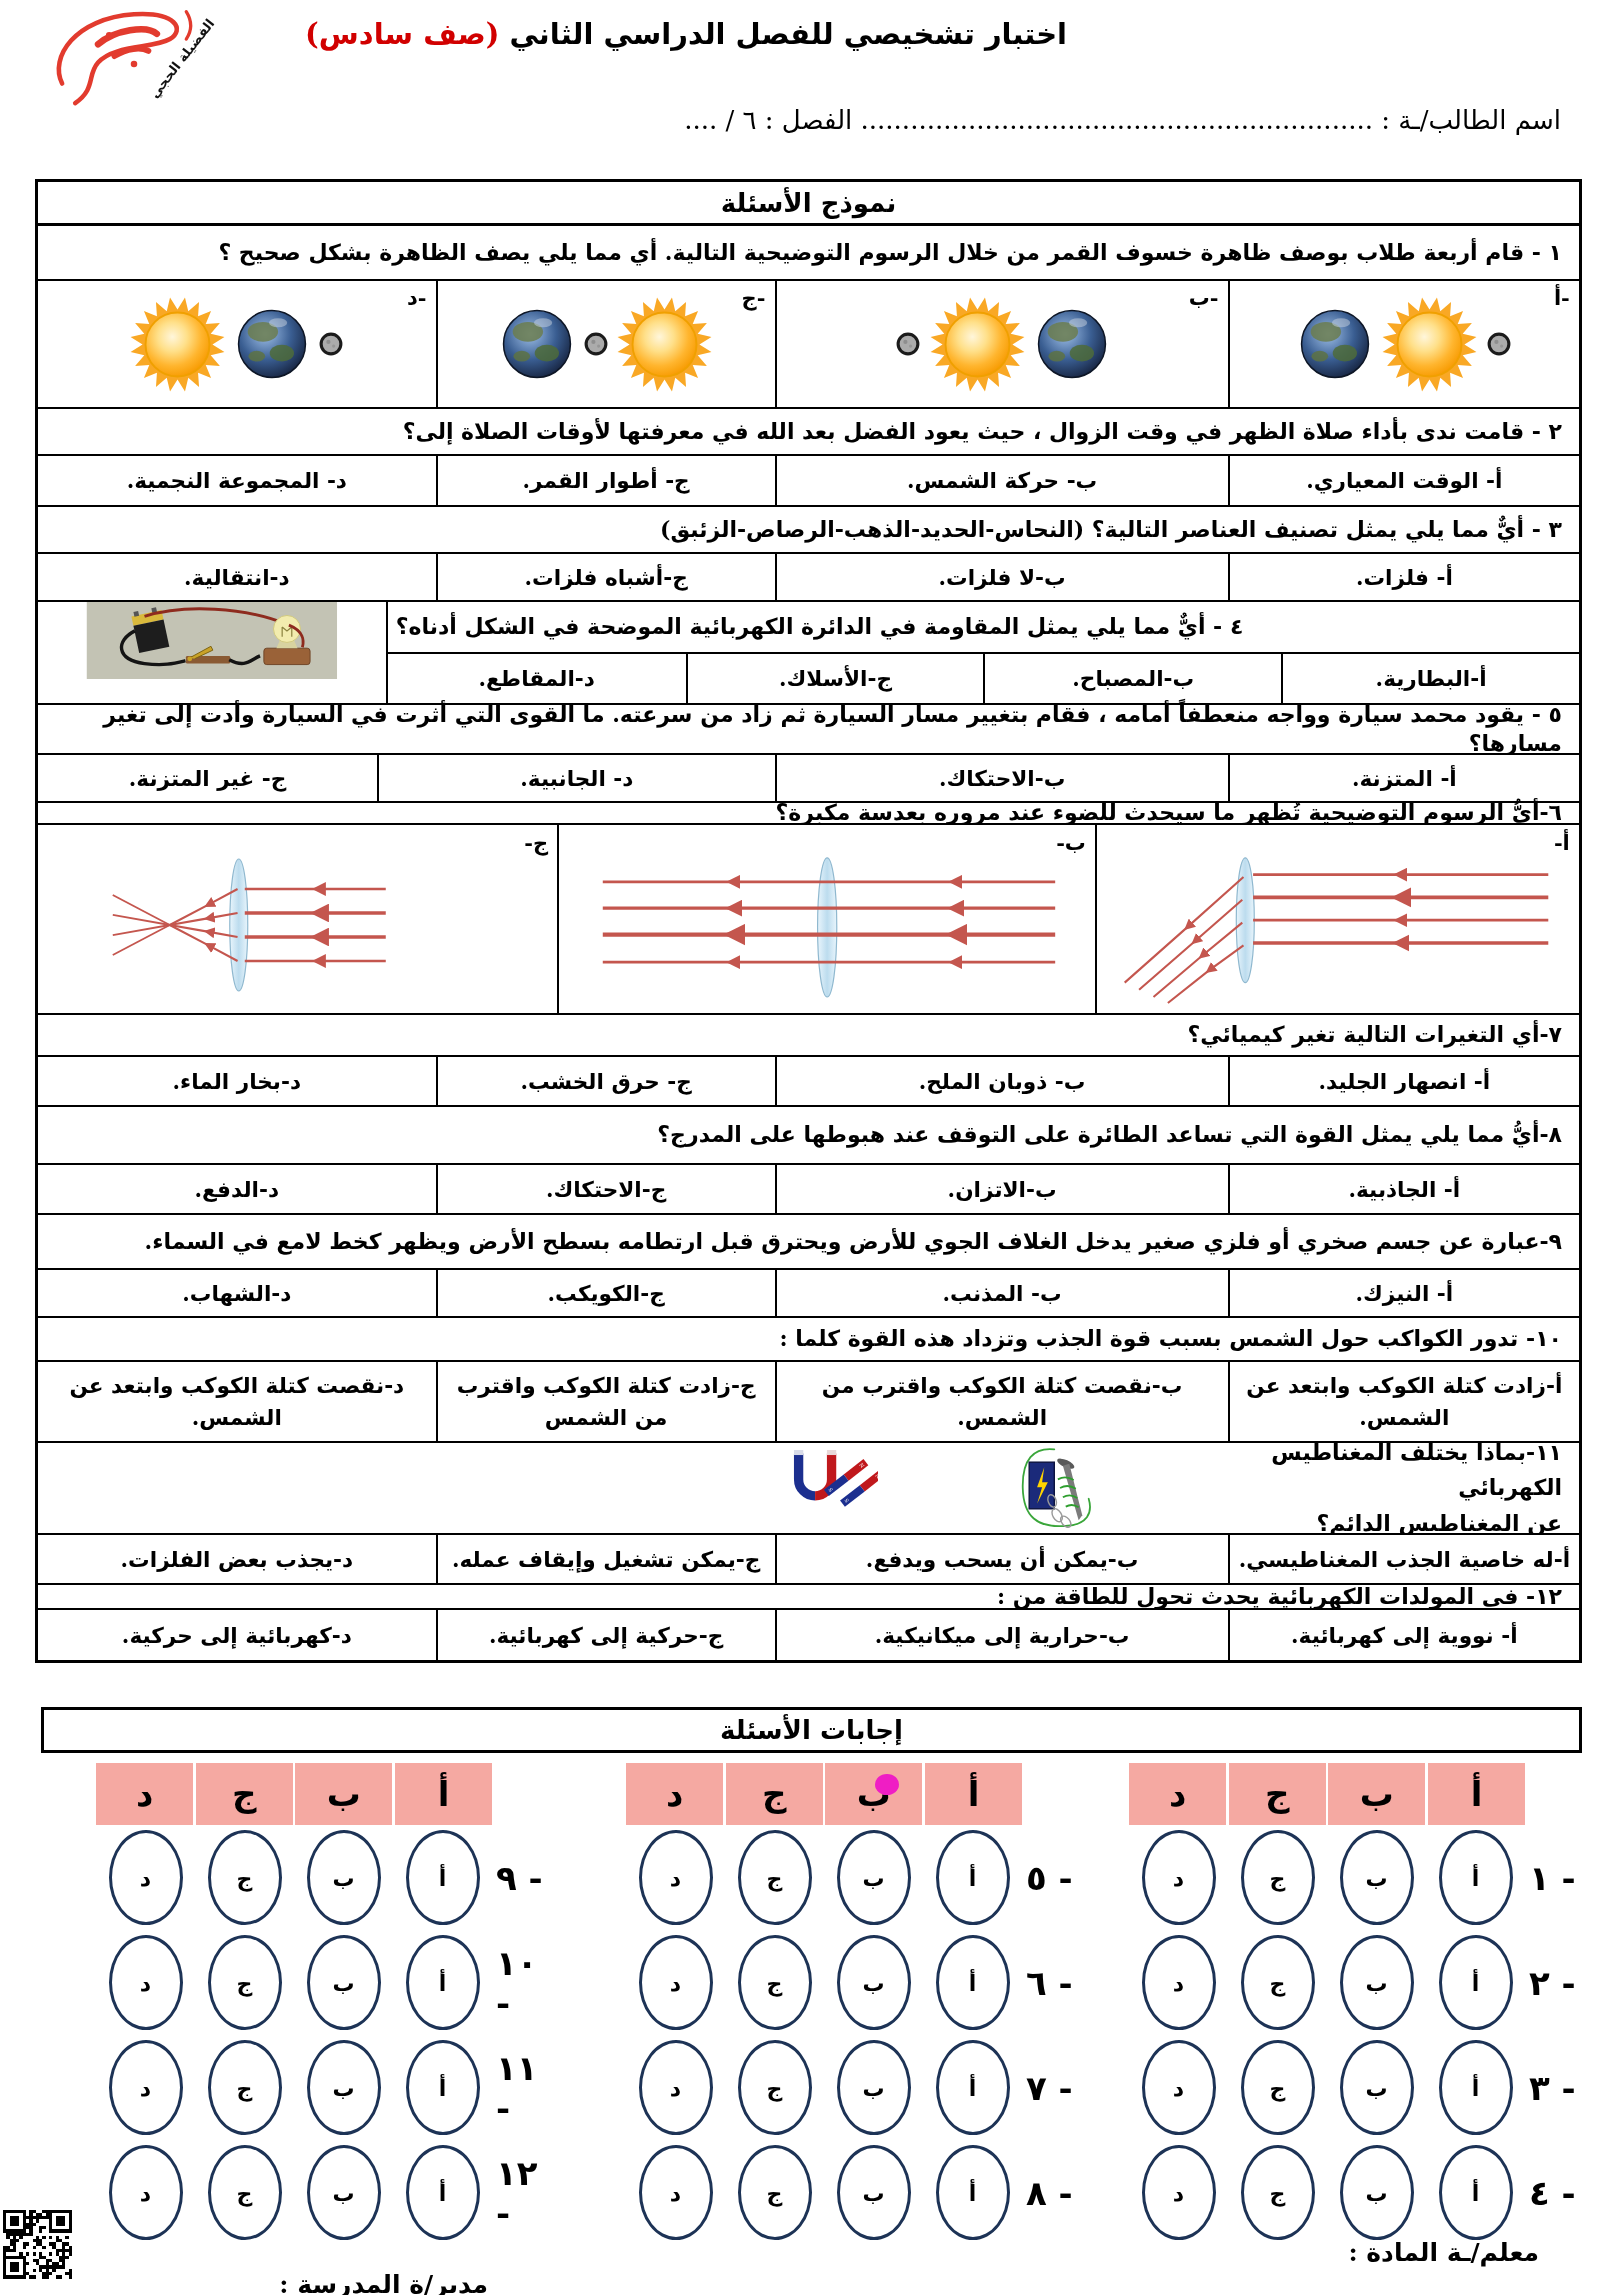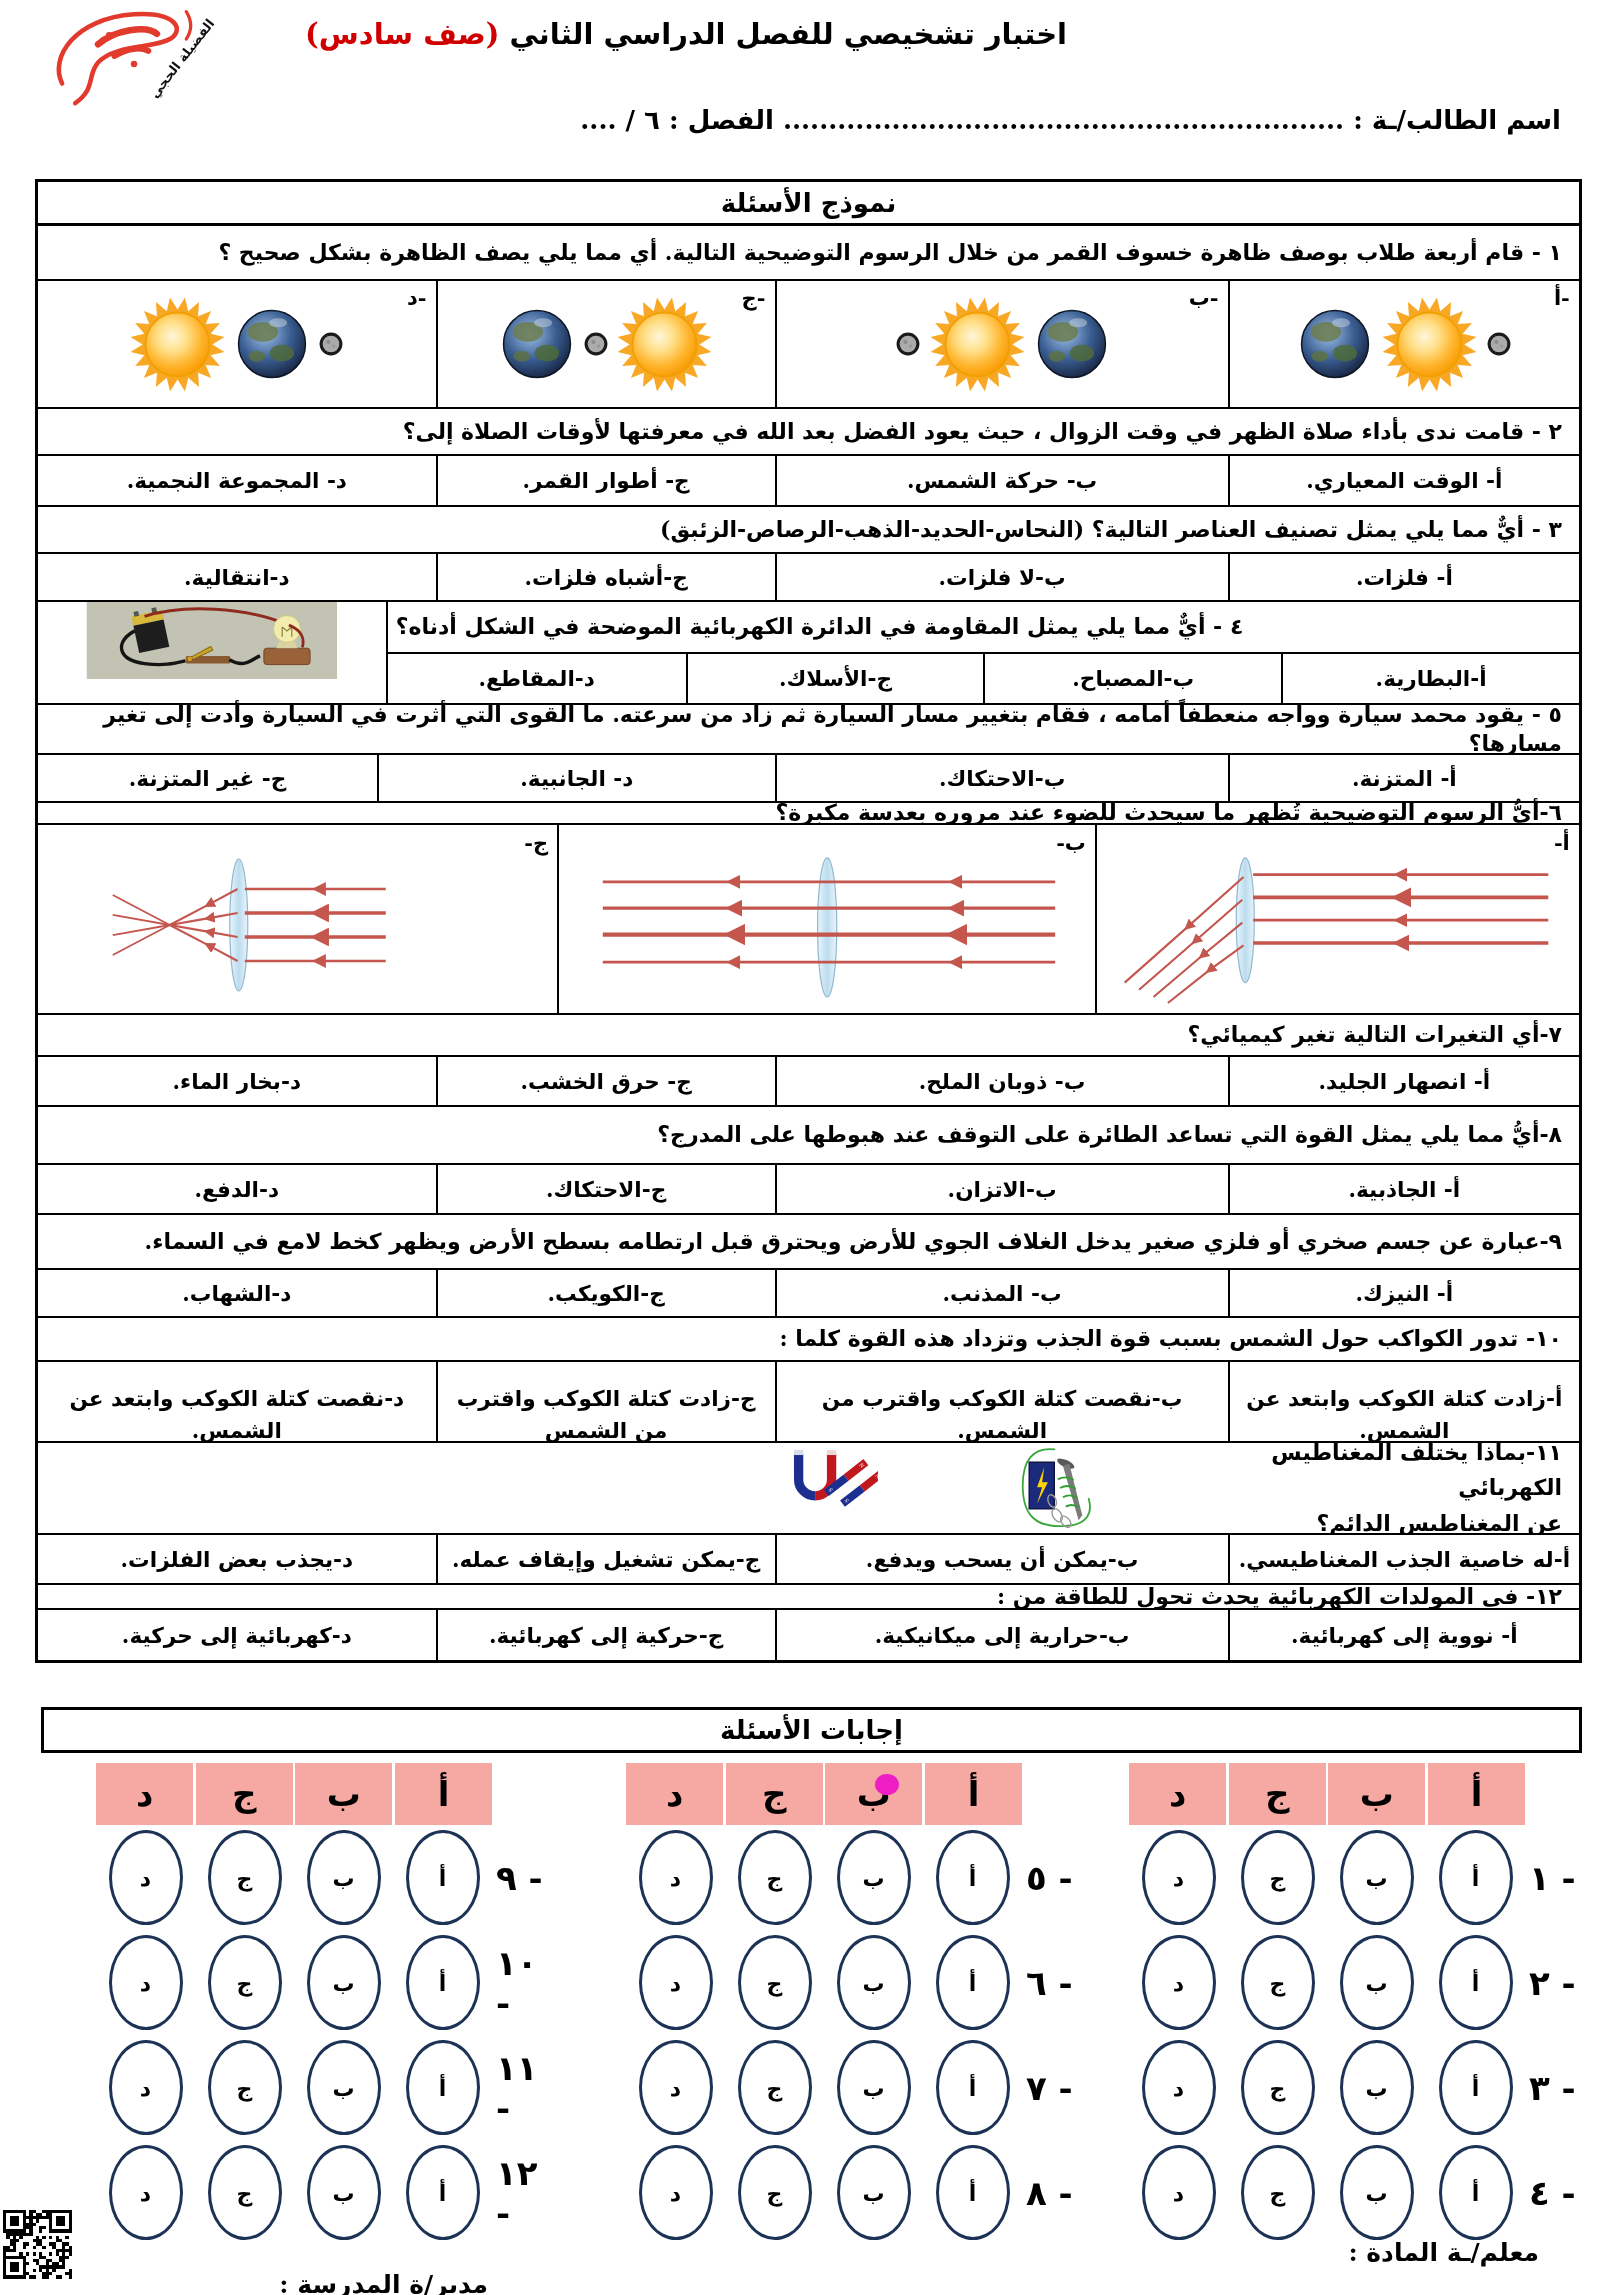--- a/index.html
+++ b/index.html
@@ -4,34 +4,34 @@
 <style>
   html,body{margin:0;padding:0;background:#fff;}
   body{font-family:"DejaVu Serif","DejaVu Sans",serif;}
   .sheet{position:relative;width:1623px;height:2295px;background:#fff;overflow:hidden;direction:rtl;}
 
   
   .logo{position:absolute;left:36px;top:5.2px;width:196px;height:108px;direction:ltr;}
   .logo-caption{position:absolute;left:134px;top:51px;transform:rotate(-52deg);font-size:13px;color:#111;font-weight:bold;white-space:nowrap;}
   .title{position:absolute;top:17px;right:556px;font-size:29px;font-weight:bold;color:#000;white-space:nowrap;}
   .title .grade{color:#d10000;}
-  .nameline{position:absolute;top:105px;right:62px;left:62px;font-size:26px;font-weight:bold;white-space:nowrap;overflow:hidden;}
+  .nameline{position:absolute;top:105px;right:62px;left:62px;font-size:26px;font-weight:normal;white-space:nowrap;overflow:hidden;}
   .nameline .dots{letter-spacing:1.3px;}
 
   
   .exam{position:absolute;top:179px;right:41px;width:1541px;border:3.3px solid #000;background:#fff;}
   .row{box-sizing:border-box;border-bottom:2.6px solid #000;position:relative;background:#fff;}
   .row:last-child{border-bottom:none;}
   .row.head{height:44px;display:flex;align-items:center;justify-content:center;font-size:26px;font-weight:bold;border-bottom:3.9px solid #000;}
   .qt{display:flex;align-items:center;padding:2.6px 17px 2.6px 7.9px;font-size:22px;font-weight:bold;line-height:1.32;text-align:right;}
   .opts{display:flex;direction:rtl;align-items:stretch;}
   .opts .c{box-sizing:border-box;display:flex;align-items:center;justify-content:center;font-size:21.6px;font-weight:bold;padding:2.6px 6.5px;text-align:center;}
   .opts .c:not(:last-child){border-left:2px solid #000;}
   .c.a{width:22.8%;} .c.b{width:29.4%;} .c.j{width:22%;} .c.d{width:25.8%;}
-  .opts.wrap2 .c{align-items:flex-start;padding-top:21px;line-height:1.5;}
+  .opts.wrap2 .c{align-items:flex-start;padding-top:8px;line-height:1.5;}
 
   
   .q1o{display:flex;direction:rtl;height:128px;}
   .q1c{box-sizing:border-box;position:relative;display:flex;align-items:center;justify-content:center;gap:9.2px;direction:ltr;}
   .q1c:not(:last-child){border-left:2px solid #000;}
   .q1lbl{position:absolute;top:3.9px;right:9.2px;font-size:21px;font-weight:bold;}
   .cb{display:block;}
   .cb.sun{width:97px;height:97px;}
   .cb.earth{width:76px;height:76px;}
   .cb.moon{width:26px;height:26px;}

